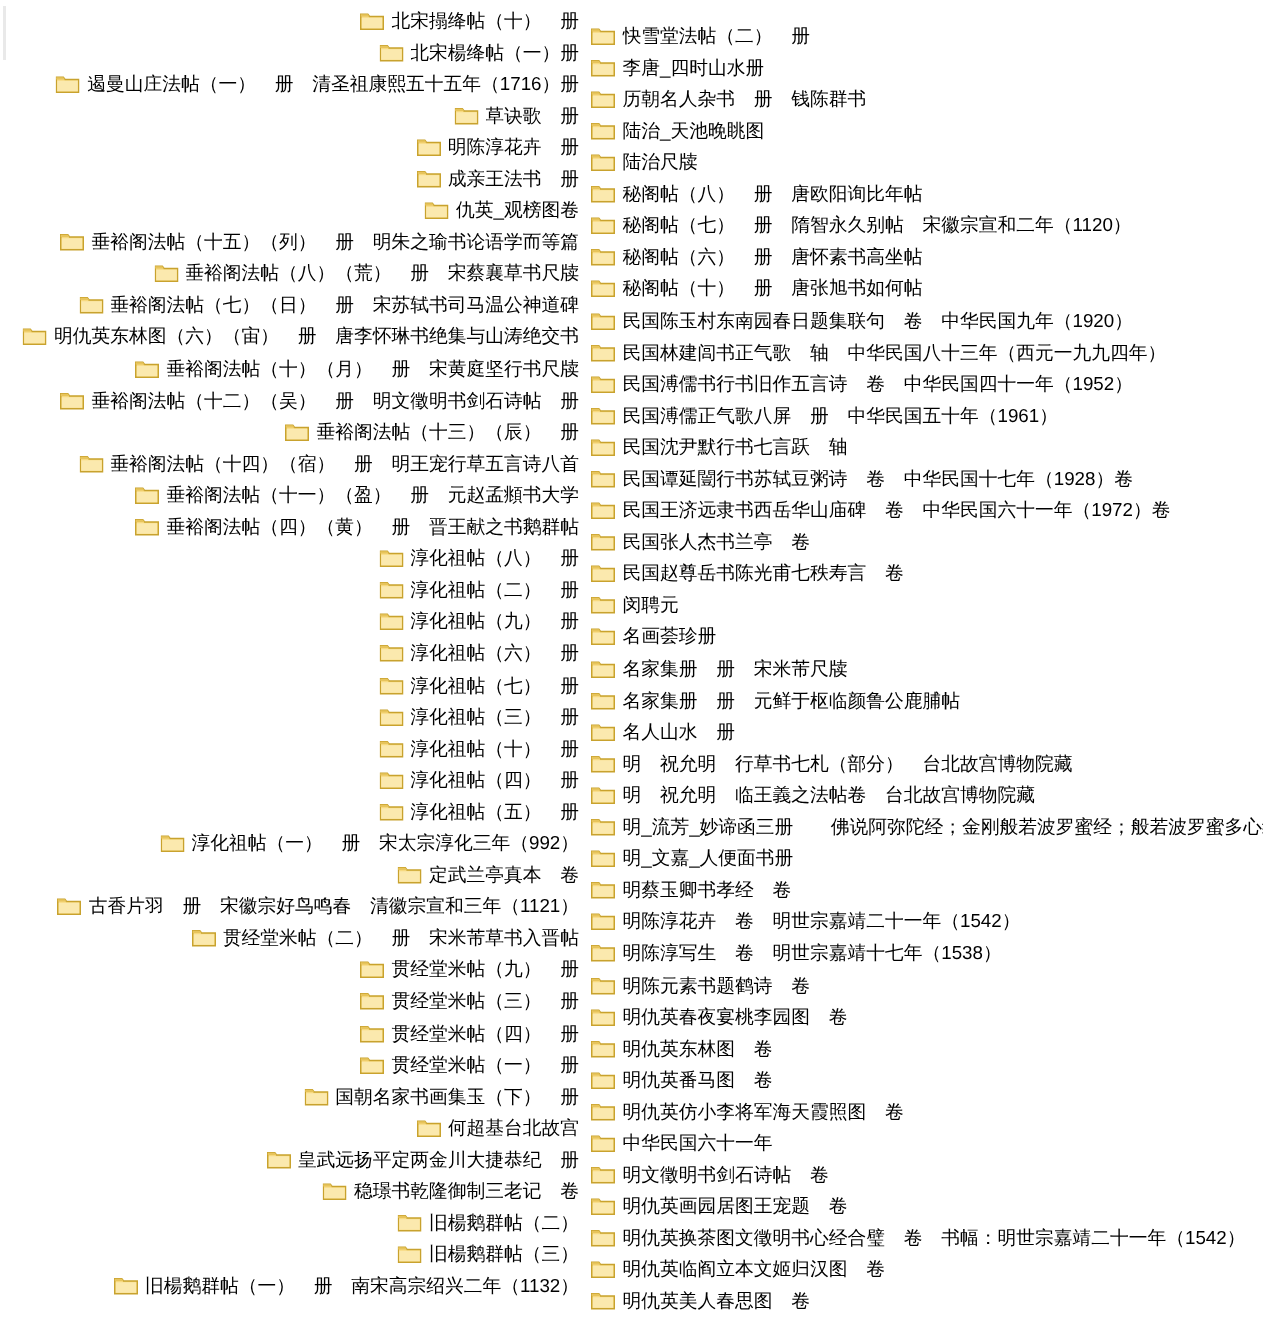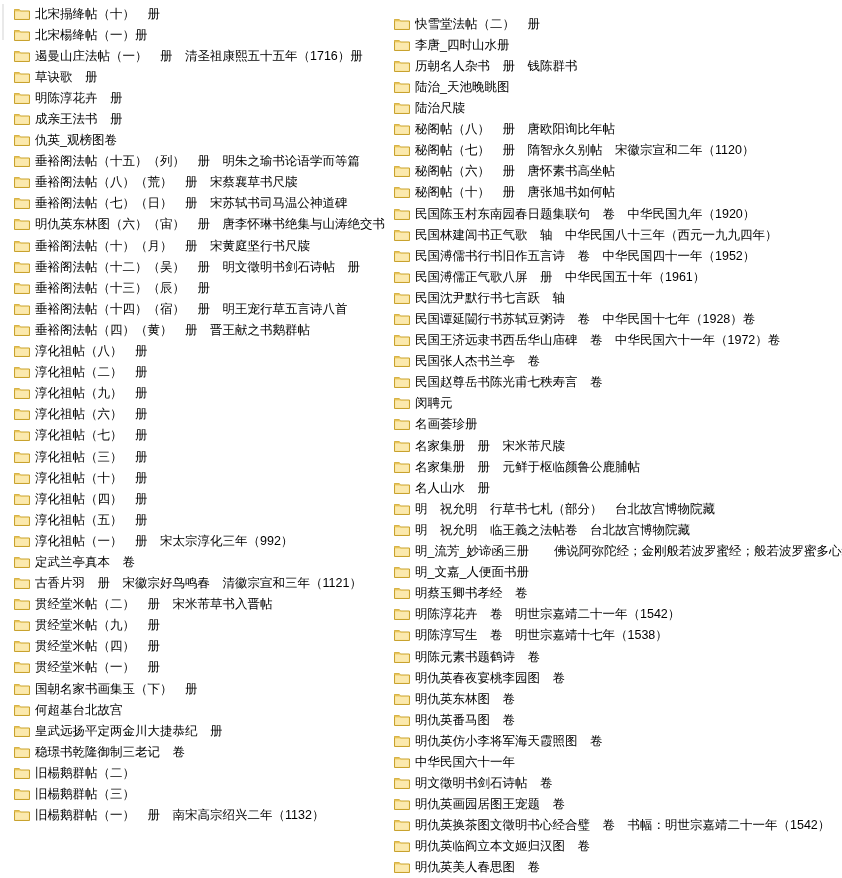--- a/index.html
+++ b/index.html
@@ -24,20 +24,21 @@
     flex-direction: row;
   }
   .column {
     box-sizing: border-box;
     display: flex;
     flex-direction: column;
   }
   .col-left {
     width: 386px;
     padding-left: 14px;
+    align-items: flex-end;
   }
   .col-right {
     width: 456px;
     padding-left: 8px;
     justify-content: flex-end;
   }
   .row {
     height: 21.1px;
     display: flex;
     align-items: center;
@@ -228,20 +229,30 @@
     <span class="row-label">垂裕阁法帖（十四）（宿）　册　明王宠行草五言诗八首</span>
   </div>
       <div class="row">
     <span class="folder-icon">
       <svg width="16" height="14" viewBox="0 0 16 14">
         <path d="M0.5 2.5 L5.2 2.5 L6.4 4.0 L15.5 4.0 L15.5 12.5 L0.5 12.5 Z" fill="#f7d97f" stroke="#c8a22e" stroke-width="1"></path>
         <path d="M1.2 4.8 L14.8 4.8 L14.8 11.8 L1.2 11.8 Z" fill="#fbe9ae" stroke="none"></path>
         <path d="M0.5 2.5 L5.2 2.5 L6.4 4.0 L0.5 4.0 Z" fill="#e7c45c" stroke="none"></path>
       </svg>
     </span>
+    <span class="row-label">垂裕阁法帖（十一）（盈）　册　元赵孟頫书大学</span>
+  </div>
+      <div class="row">
+    <span class="folder-icon">
+      <svg width="16" height="14" viewBox="0 0 16 14">
+        <path d="M0.5 2.5 L5.2 2.5 L6.4 4.0 L15.5 4.0 L15.5 12.5 L0.5 12.5 Z" fill="#f7d97f" stroke="#c8a22e" stroke-width="1"></path>
+        <path d="M1.2 4.8 L14.8 4.8 L14.8 11.8 L1.2 11.8 Z" fill="#fbe9ae" stroke="none"></path>
+        <path d="M0.5 2.5 L5.2 2.5 L6.4 4.0 L0.5 4.0 Z" fill="#e7c45c" stroke="none"></path>
+      </svg>
+    </span>
     <span class="row-label">垂裕阁法帖（四）（黄）　册　晋王献之书鹅群帖</span>
   </div>
       <div class="row">
     <span class="folder-icon">
       <svg width="16" height="14" viewBox="0 0 16 14">
         <path d="M0.5 2.5 L5.2 2.5 L6.4 4.0 L15.5 4.0 L15.5 12.5 L0.5 12.5 Z" fill="#f7d97f" stroke="#c8a22e" stroke-width="1"></path>
         <path d="M1.2 4.8 L14.8 4.8 L14.8 11.8 L1.2 11.8 Z" fill="#fbe9ae" stroke="none"></path>
         <path d="M0.5 2.5 L5.2 2.5 L6.4 4.0 L0.5 4.0 Z" fill="#e7c45c" stroke="none"></path>
       </svg>
     </span>
@@ -369,20 +380,30 @@
   </div>
       <div class="row">
     <span class="folder-icon">
       <svg width="16" height="14" viewBox="0 0 16 14">
         <path d="M0.5 2.5 L5.2 2.5 L6.4 4.0 L15.5 4.0 L15.5 12.5 L0.5 12.5 Z" fill="#f7d97f" stroke="#c8a22e" stroke-width="1"></path>
         <path d="M1.2 4.8 L14.8 4.8 L14.8 11.8 L1.2 11.8 Z" fill="#fbe9ae" stroke="none"></path>
         <path d="M0.5 2.5 L5.2 2.5 L6.4 4.0 L0.5 4.0 Z" fill="#e7c45c" stroke="none"></path>
       </svg>
     </span>
     <span class="row-label">贯经堂米帖（九）　册</span>
+  </div>
+      <div class="row">
+    <span class="folder-icon">
+      <svg width="16" height="14" viewBox="0 0 16 14">
+        <path d="M0.5 2.5 L5.2 2.5 L6.4 4.0 L15.5 4.0 L15.5 12.5 L0.5 12.5 Z" fill="#f7d97f" stroke="#c8a22e" stroke-width="1"></path>
+        <path d="M1.2 4.8 L14.8 4.8 L14.8 11.8 L1.2 11.8 Z" fill="#fbe9ae" stroke="none"></path>
+        <path d="M0.5 2.5 L5.2 2.5 L6.4 4.0 L0.5 4.0 Z" fill="#e7c45c" stroke="none"></path>
+      </svg>
+    </span>
+    <span class="row-label">贯经堂米帖（三）　册</span>
   </div>
       <div class="row">
     <span class="folder-icon">
       <svg width="16" height="14" viewBox="0 0 16 14">
         <path d="M0.5 2.5 L5.2 2.5 L6.4 4.0 L15.5 4.0 L15.5 12.5 L0.5 12.5 Z" fill="#f7d97f" stroke="#c8a22e" stroke-width="1"></path>
         <path d="M1.2 4.8 L14.8 4.8 L14.8 11.8 L1.2 11.8 Z" fill="#fbe9ae" stroke="none"></path>
         <path d="M0.5 2.5 L5.2 2.5 L6.4 4.0 L0.5 4.0 Z" fill="#e7c45c" stroke="none"></path>
       </svg>
     </span>
     <span class="row-label">贯经堂米帖（四）　册</span>

